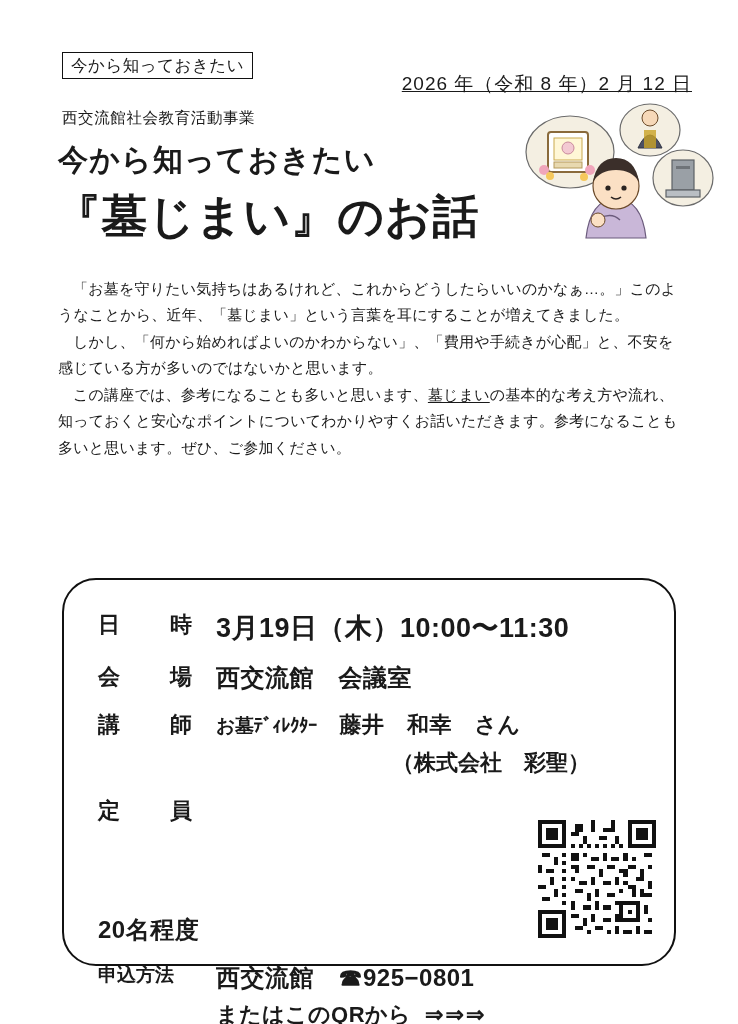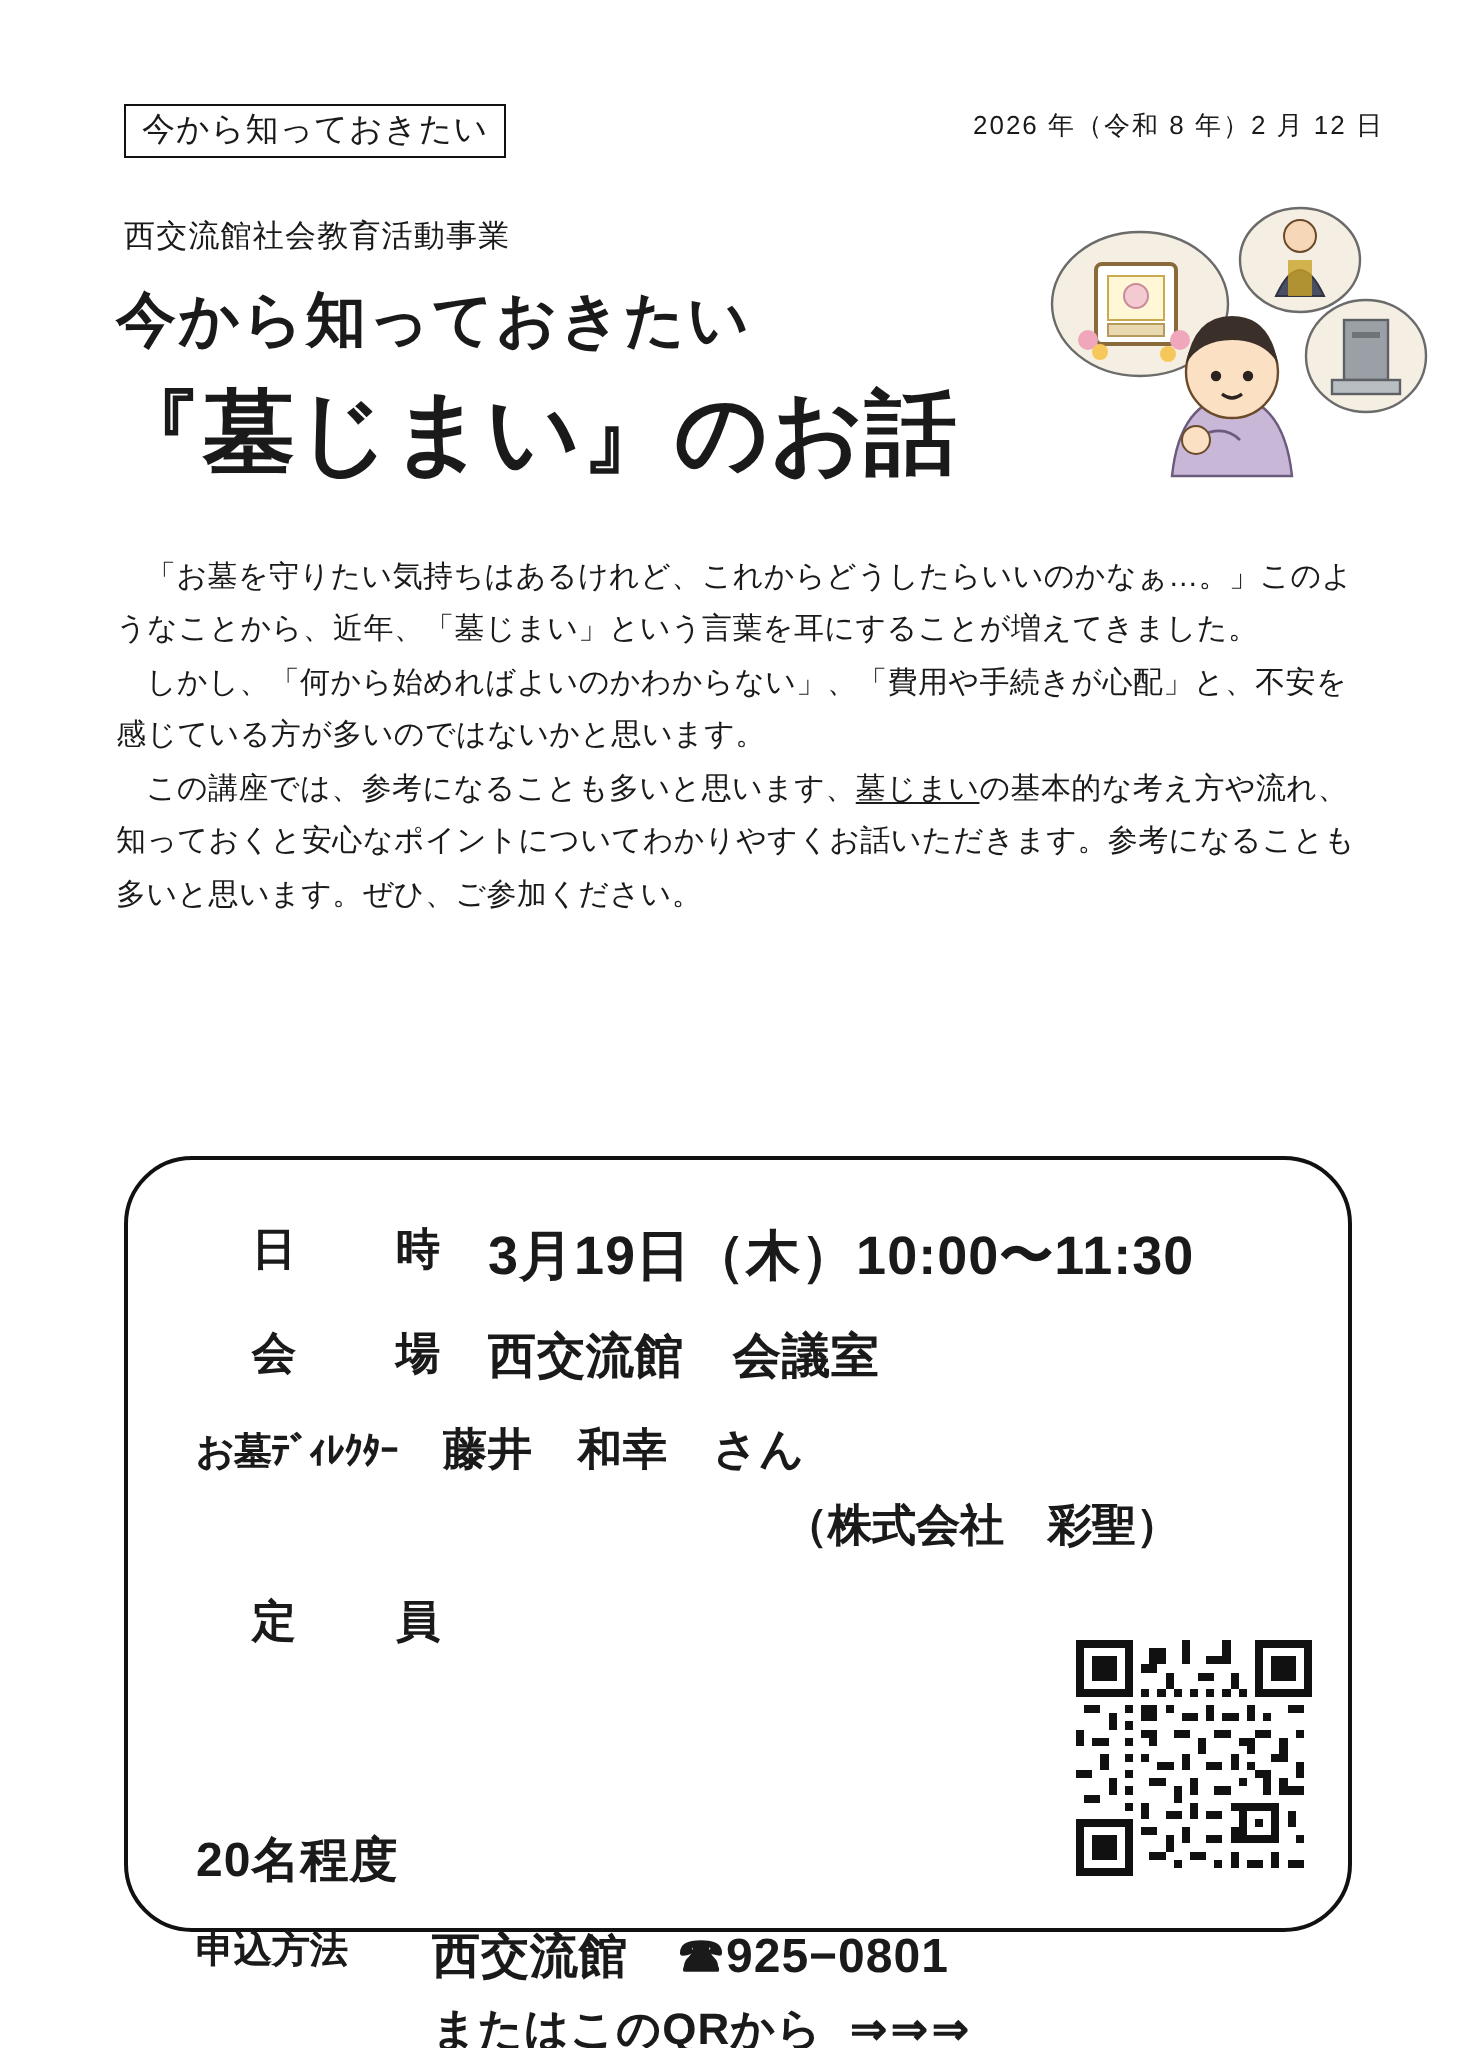--- a/index.html
+++ b/index.html
@@ -32,24 +32,25 @@
     border: 1.5px solid #111;
     padding: 3px 8px 4px 8px;
     font-size: 16.5px;
     letter-spacing: 0.5px;
     line-height: 1.1;
     white-space: nowrap;
   }
   .date-line {
     position: absolute;
     right: 0;
-    top: 2px;
-    font-size: 13px;
+    top: 19px;
+    font-size: 19px;
     letter-spacing: 1px;
     white-space: nowrap;
+    text-decoration: underline;
   }
 
   
   .program-label {
     position: absolute;
     top: 108px;
     left: 62px;
     font-size: 15.5px;
     letter-spacing: 0.6px;
   }
@@ -120,21 +121,21 @@
     margin-bottom: 16px;
   }
   .row .lab {
     width: 118px;
     flex: 0 0 118px;
     font-size: 22px;
     font-weight: bold;
     letter-spacing: 0.5px;
     white-space: nowrap;
   }
-  .row .lab.spaced { letter-spacing: 14px; margin-left: 28px; }
+  .row .lab.spaced { letter-spacing: 14px; }
   .row .lab.small { font-size: 19px; letter-spacing: 0px; }
   .row .val {
     font-size: 24px;
     font-weight: bold;
     letter-spacing: 0.5px;
     white-space: nowrap;
   }
   .row.datetime .val { font-size: 27px; }
   .row.speaker .val { font-size: 22px; }
   .row .val .thin { font-size: 19px; letter-spacing: -0.5px; }
@@ -229,20 +230,21 @@
       <div class="lab spaced">日　時</div>
       <div class="val">3月19日（木）10:00〜11:30</div>
     </div>
 
     <div class="row">
       <div class="lab spaced">会　場</div>
       <div class="val">西交流館　会議室</div>
     </div>
 
     <div class="row speaker">
+      <div class="lab spaced">講　師</div>
       <div class="val"><span class="thin">お墓ﾃﾞｨﾚｸﾀｰ</span>　<span>藤井　和幸　さん</span></div>
     </div>
 
     <div class="sub-right">（株式会社　彩聖）</div>
 
     <div class="row capacity">
       <div class="lab spaced">定　員</div>
       <div class="val">20名程度</div>
     </div>
 

